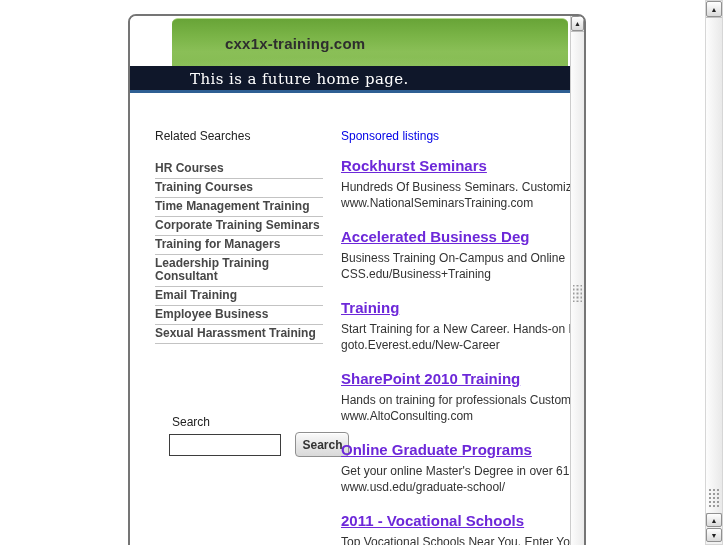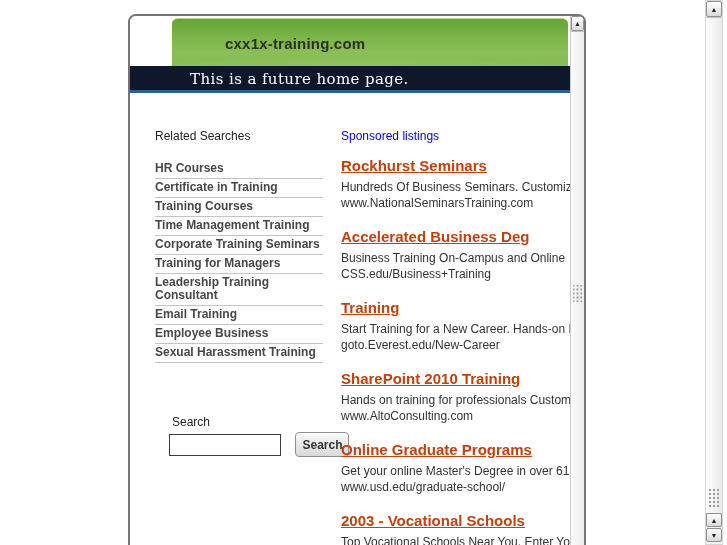--- a/index.html
+++ b/index.html
@@ -59,21 +59,21 @@
     cursor:pointer;
   }
   
   .sponsored-link{
     position:absolute;left:211px;top:113px;font-size:12px;color:#0000e6;
     cursor:pointer;white-space:nowrap;
   }
   .ads{position:absolute;left:211px;top:141px;width:400px;}
   .ad{margin-bottom:17px;}
   .ad-title{
-    font-size:15px;font-weight:bold;color:#c2410c;text-decoration:underline;
+    font-size:15px;font-weight:bold;color:#6d28d9;text-decoration:underline;
     line-height:18px;margin-bottom:4px;white-space:nowrap;cursor:pointer;display:inline-block;
   }
   .ad-desc,.ad-url{font-size:12px;color:#333;line-height:16px;white-space:nowrap;}
   
   .sb-btn{
     position:relative;background:linear-gradient(180deg,#ffffff,#dadada);
     border:1px solid #909090;border-radius:2px;box-sizing:border-box;
     display:flex;align-items:center;justify-content:center;cursor:pointer;
   }
   .sb-arrow{font-size:7px;line-height:7px;color:#222;}
@@ -120,21 +120,20 @@
     </div>
 
     <div class="blue-bar">
       <div class="tagline">This is a future home page.</div>
     </div>
 
     <div class="related-title">Related Searches</div>
 
     <div class="related-list">
       <div class="related-item">HR Courses</div>
-      <div class="related-item">Certificate in Training</div>
       <div class="related-item">Training Courses</div>
       <div class="related-item">Time Management Training</div>
       <div class="related-item">Corporate Training Seminars</div>
       <div class="related-item">Training for Managers</div>
       <div class="related-item">Leadership Training Consultant</div>
       <div class="related-item">Email Training</div>
       <div class="related-item">Employee Business</div>
       <div class="related-item">Sexual Harassment Training</div>
     </div>
 
@@ -166,21 +165,21 @@
         <div><span class="ad-title">SharePoint 2010 Training</span></div>
         <div class="ad-desc">Hands on training for professionals Custom cla</div>
         <div class="ad-url">www.AltoConsulting.com</div>
       </div>
       <div class="ad">
         <div><span class="ad-title">Online Graduate Programs</span></div>
         <div class="ad-desc">Get your online Master's Degree in over 61 gra</div>
         <div class="ad-url">www.usd.edu/graduate-school/</div>
       </div>
       <div class="ad">
-        <div><span class="ad-title">2003 - Vocational Schools</span></div>
+        <div><span class="ad-title">2011 - Vocational Schools</span></div>
         <div class="ad-desc">Top Vocational Schools Near You. Enter Your Z</div>
 
       </div>
     </div>
   </div>
 
   <div class="inner-sb">
     <div class="sb-btn">
       <span class="sb-arrow">▲</span>
     </div>

